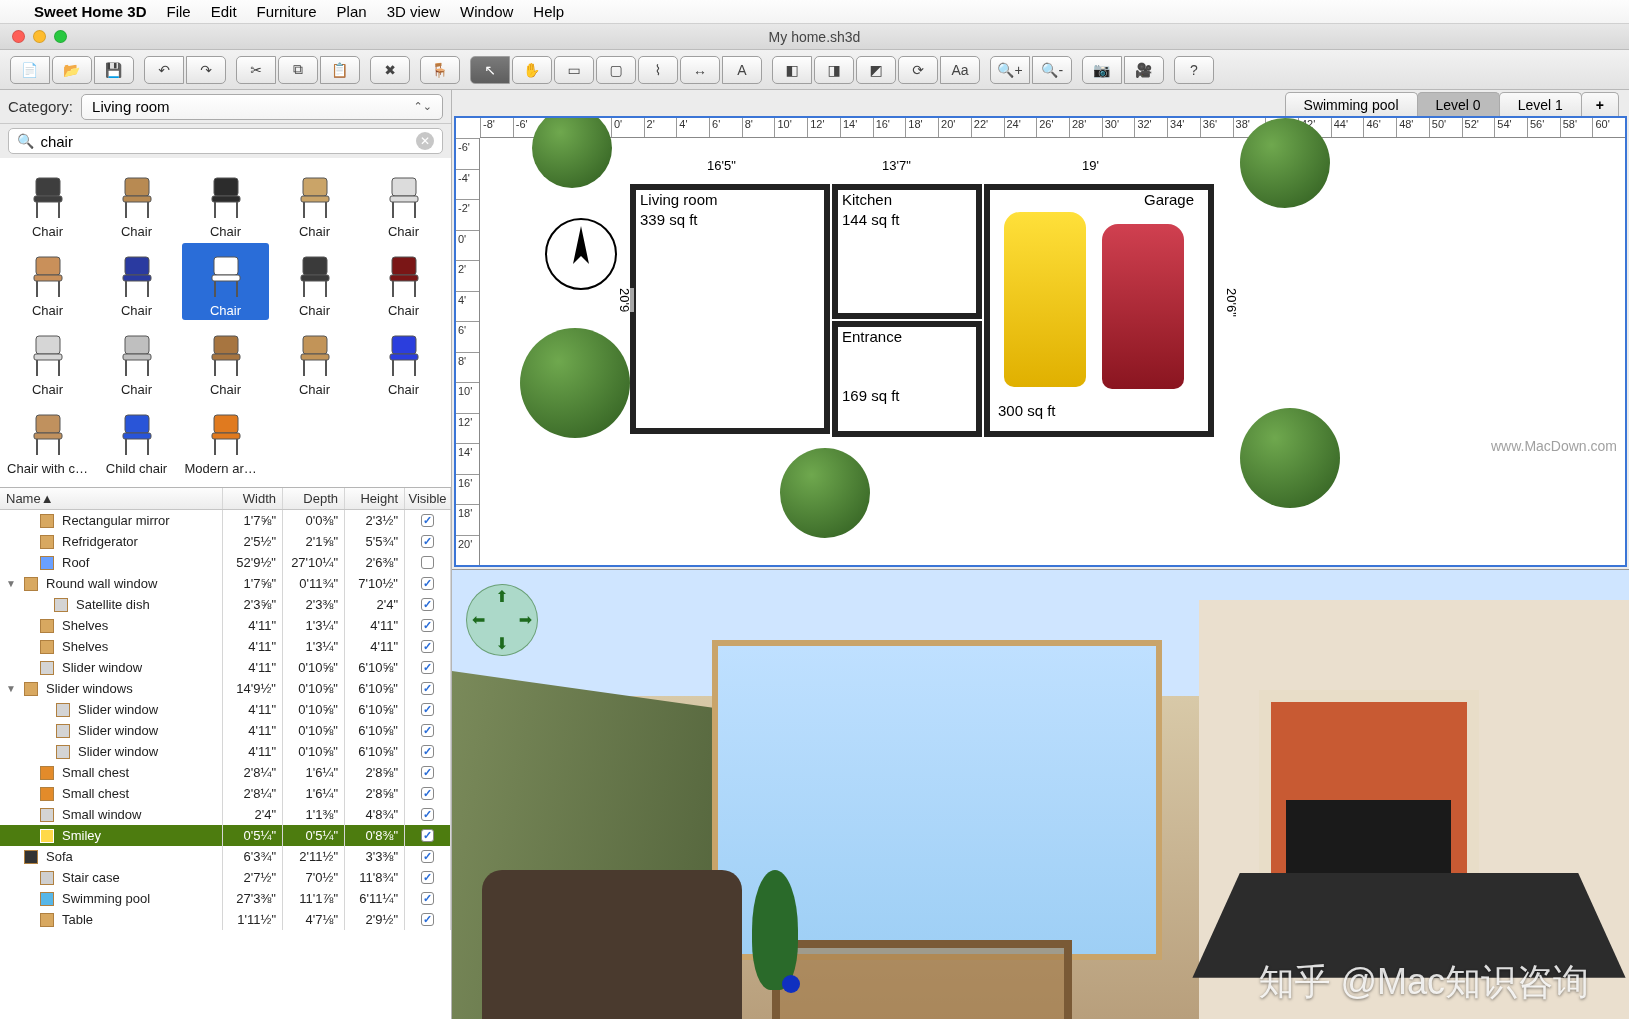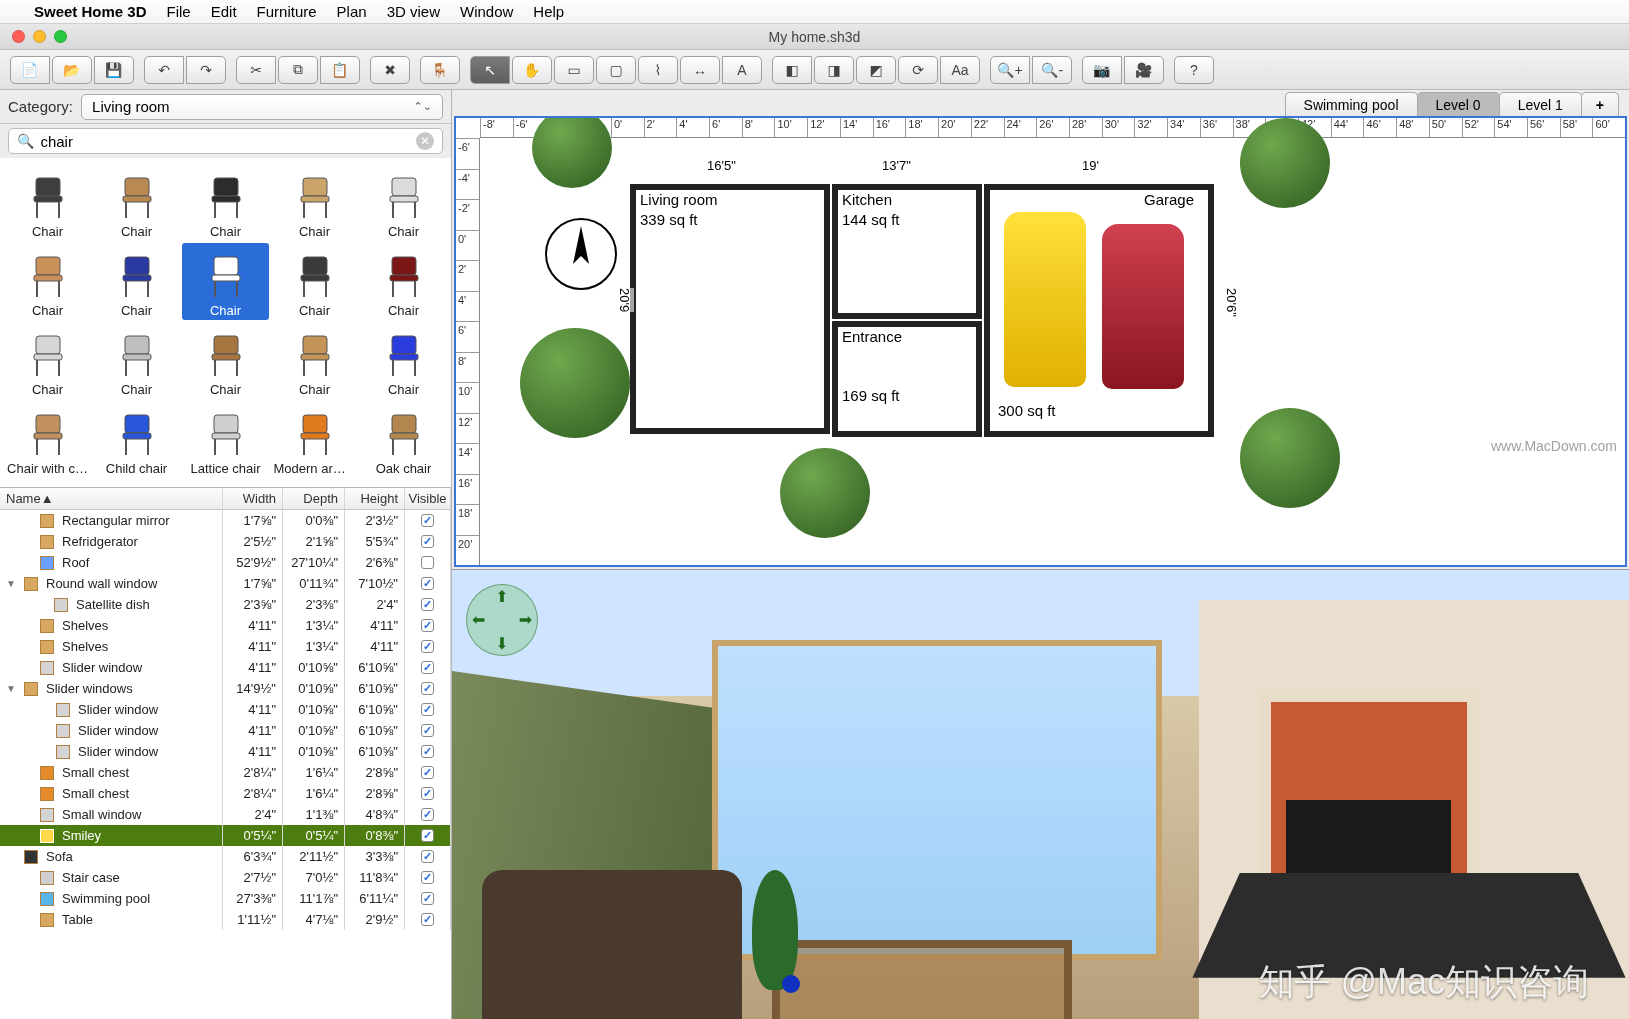--- a/index.html
+++ b/index.html
@@ -375,49 +375,27 @@
       <rect x="8" y="22" width="28" height="6" rx="2" fill="#2955d8" stroke="#555"></rect>
       <line x1="11" y1="28" x2="11" y2="44" stroke="#555" stroke-width="2"></line>
       <line x1="33" y1="28" x2="33" y2="44" stroke="#555" stroke-width="2"></line>
     </svg>
             </div>
     <div class="lbl">Child chair</div>
           </div>
           <div class="catitem">
             <div class="thumb">
     <svg width="44" height="46" viewBox="0 0 44 46">
-      <rect x="10" y="4" width="24" height="18" rx="3" fill="#cfcfcf" stroke="#555"></rect>
-      <rect x="8" y="22" width="28" height="6" rx="2" fill="#cfcfcf" stroke="#555"></rect>
-      <line x1="11" y1="28" x2="11" y2="44" stroke="#555" stroke-width="2"></line>
-      <line x1="33" y1="28" x2="33" y2="44" stroke="#555" stroke-width="2"></line>
-    </svg>
-            </div>
-    <div class="lbl">Lattice chair</div>
-          </div>
-          <div class="catitem">
-            <div class="thumb">
-    <svg width="44" height="46" viewBox="0 0 44 46">
       <rect x="10" y="4" width="24" height="18" rx="3" fill="#e07a1f" stroke="#555"></rect>
       <rect x="8" y="22" width="28" height="6" rx="2" fill="#e07a1f" stroke="#555"></rect>
       <line x1="11" y1="28" x2="11" y2="44" stroke="#555" stroke-width="2"></line>
       <line x1="33" y1="28" x2="33" y2="44" stroke="#555" stroke-width="2"></line>
     </svg>
             </div>
     <div class="lbl">Modern arm…</div>
-          </div>
-          <div class="catitem">
-            <div class="thumb">
-    <svg width="44" height="46" viewBox="0 0 44 46">
-      <rect x="10" y="4" width="24" height="18" rx="3" fill="#b3864f" stroke="#555"></rect>
-      <rect x="8" y="22" width="28" height="6" rx="2" fill="#b3864f" stroke="#555"></rect>
-      <line x1="11" y1="28" x2="11" y2="44" stroke="#555" stroke-width="2"></line>
-      <line x1="33" y1="28" x2="33" y2="44" stroke="#555" stroke-width="2"></line>
-    </svg>
-            </div>
-    <div class="lbl">Oak chair</div>
           </div>
         </div>
     </div>
     <div class="ftable">
       <div class="fhead">
         <div class="c-name"><span>Name</span> ▲</div>
         <div class="c-w">Width</div>
         <div class="c-d">Depth</div>
         <div class="c-h">Height</div>
         <div class="c-v">Visible</div>

